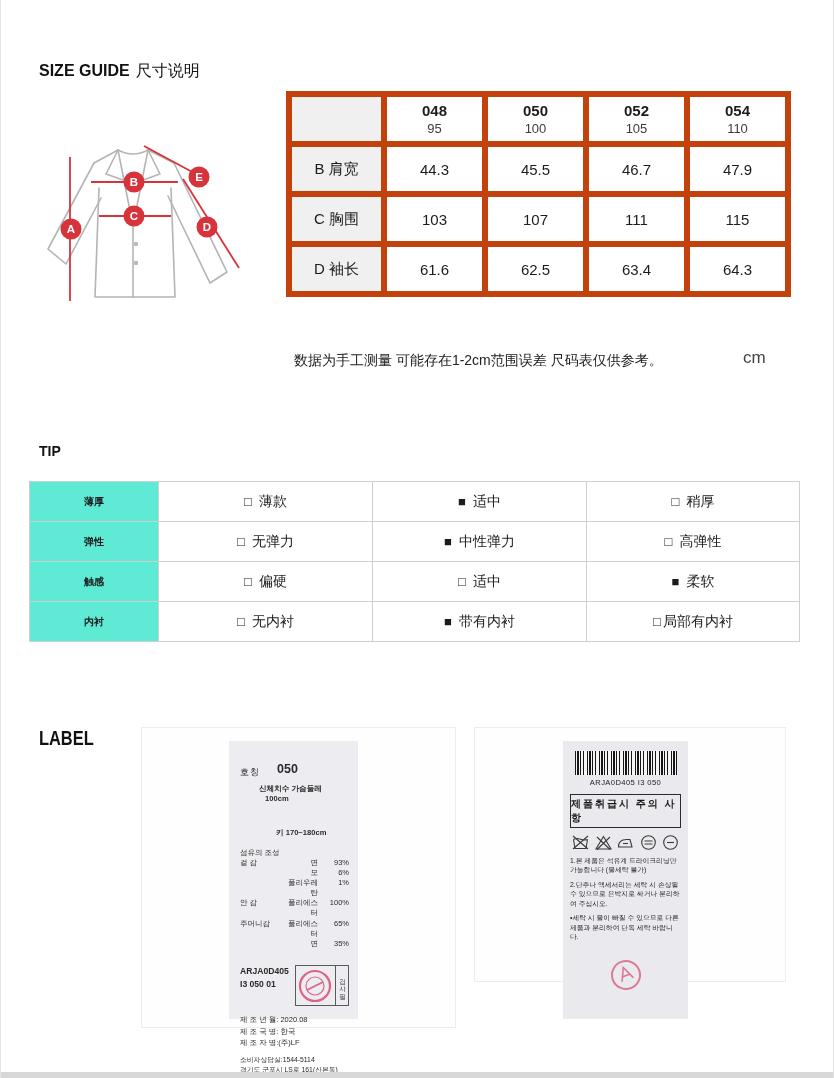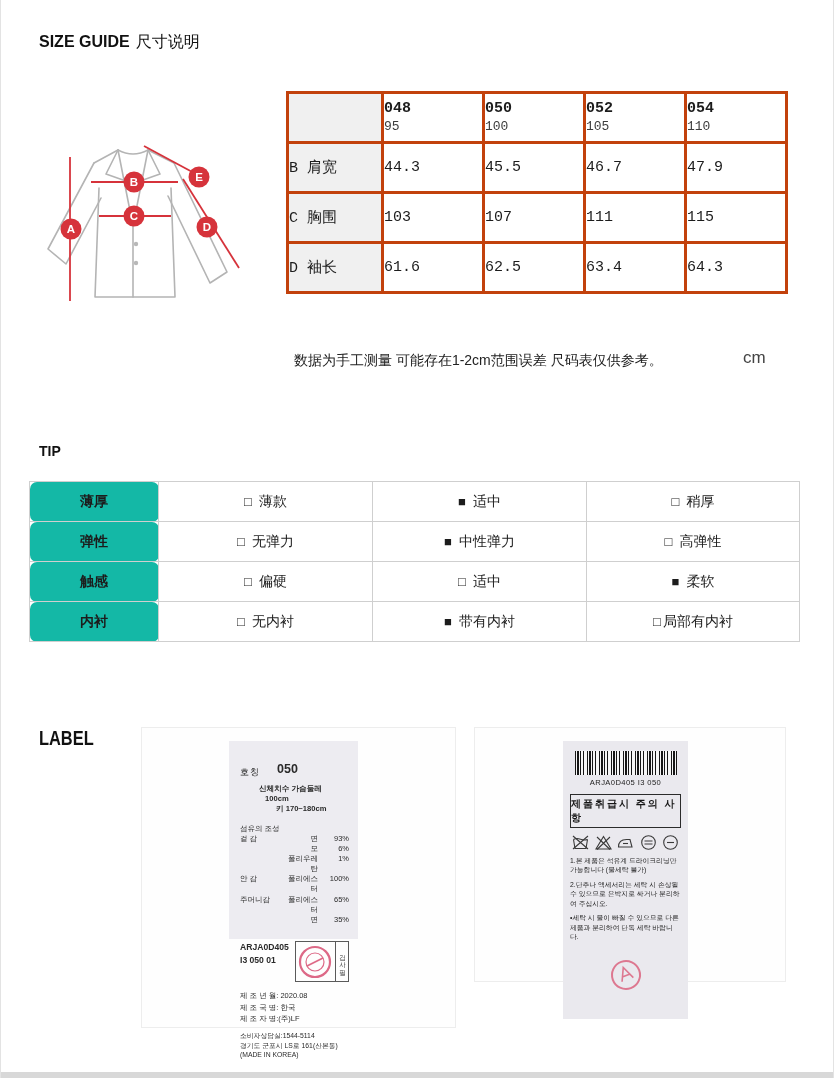--- a/index.html
+++ b/index.html
@@ -9,49 +9,49 @@
           border-left:1px solid #e3e3e3; border-right:1px solid #e3e3e3; overflow:hidden; }
   .abs { position:absolute; }
 
   
   .sec-heading { font-size:16px; font-weight:bold; letter-spacing:0; color:#111; }
   .sec-heading .zh { font-weight:normal; margin-left:6px; }
   .label-heading { font-size:20px; font-weight:bold; transform:scaleX(.82); transform-origin:left center; letter-spacing:0; color:#111; }
 
   
   table { border-collapse:collapse; table-layout:fixed; }
-  .size-table td { border:3px solid #c2410c; vertical-align:middle;
-                   font-size:15px; color:#1c1c1c; background:#fff;font-family:Liberation Mono, monospace; }
+  .size-table td { border:6px solid #c2410c; text-align:center; vertical-align:middle;
+                   font-size:15px; color:#1c1c1c; background:#fff; }
   .size-table td.gray { background:#f0f0f0; }
   .size-table .code { font-weight:bold; font-size:15px; line-height:1.25; }
   .size-table .sub { font-size:13px; color:#3c3c3c; line-height:1.2; }
 
   .size-note { font-size:14px; color:#222; }
   .unit-cm { font-size:17px; color:#444; }
 
   
   .tip-table td { border:1px solid #cfcfcf; text-align:center; vertical-align:middle;
                   font-size:14px; color:#1c1c1c; background:#fff; }
-  .tip-table td.gray { background:#14b8a6; font-weight:bold; font-size:14px;border-radius:7px; }
+  .tip-table td.gray { background:#5eead4; font-weight:bold; font-size:10px; }
   .opt { display:inline-flex; align-items:center; justify-content:center; }
   .opt .mark { font-size:13px; margin-right:7px; line-height:1; }
   .opt .mark.tight { margin-right:2px; }
 
   
   .label-panel { background:#fefefe; border:1px solid #ededed; }
   .tag { background:#edecf1; color:#2a2a2a; }
   .tag-left { padding:20px 9px 8px 11px; font-size:7.5px; line-height:1.35; }
   .tag-right { background:#eae9ee; padding:8px 7px 6px 7px; font-size:6.8px; line-height:1.4; }
 
   .t-row1 { display:flex; align-items:flex-end; }
   .t-sizename { font-size:9px; letter-spacing:1px; }
   .t-sizeval { font-size:12.5px; font-weight:bold; margin-left:17px; }
   .t-body { margin-top:6px; font-weight:bold; font-size:7.6px;margin-left:19px; }
   .t-body .v { margin-left:6px; }
-  .t-body2 { padding-left:36px; font-weight:bold; font-size:7.6px; }
+  .t-body2 { padding-left:36px; font-weight:bold; font-size:7.6px;margin-top:24px; }
   .t-comp-title { margin-top:9px; }
   .comp-grid { display:grid; grid-template-columns:38px 1fr 28px; column-gap:3px; }
   .comp-grid .m { text-align:right; }
   .comp-grid .p { text-align:right; }
   .t-codes { margin-top:16px; display:flex; align-items:flex-start; }
   .t-codeblock { font-weight:bold; font-size:8.6px; line-height:1.5; }
   .stampbox { position:relative; width:58px; height:41px; border:1px solid #5a5a5a; margin-left:6px; display:flex; }
   .stampbox .main { flex:1; position:relative; }
   .stampbox .strip { width:13px; border-left:1px solid #5a5a5a; display:flex; align-items:center; justify-content:center;
                      writing-mode:vertical-rl; text-orientation:upright; font-size:6.5px; letter-spacing:1px; }
@@ -68,21 +68,21 @@
   .care-text p { margin-top:5px; color:#222; }
   .pink-stamp { display:block; margin:16px auto 0; }
 
   .bottom-bar { position:absolute; left:0; right:0; top:1072px; height:6px; background:#d8d8d8; }
 </style>
 </head>
 <body>
 
 <div class="page">
 
-  <div class="abs sec-heading" style="left:38px; top:32px;text-align:right;">
+  <div class="abs sec-heading" style="left:38px; top:61px;text-align:right;">
     <span>SIZE GUIDE</span><span class="zh">尺寸说明</span>
   </div>
 
   <svg class="abs" style="left:35px; top:133px;" width="228" height="186" viewBox="0 0 228 186">
     <g stroke="#b4b4b4" stroke-width="1.6" fill="none" stroke-linejoin="round" stroke-linecap="round">
       <path d="M58,30 L12,116 L30,131 L65,65"></path>
       <path d="M63,55 L59,164 L139,164 L135,55"></path>
       <path d="M138,30 L191,139 L174,150 L132,63"></path>
       <path d="M58,30 L82,17"></path>
       <path d="M138,30 L112,17"></path>
@@ -249,21 +249,21 @@
               <span class="mark tight">□</span>
               <span>局部有内衬</span>
             </span></td>
     </tr>
   </tbody>
     </table>
 
   <div class="abs label-heading" style="left:38px; top:727px;">LABEL</div>
 
   <div class="abs label-panel" style="left:140px; top:727px; width:315px; height:301px;">
-    <div class="abs tag tag-left" style="left:87px; top:13px; width:129px; height:198px;">
+    <div class="abs tag tag-left" style="left:87px; top:13px; width:129px; height:278px;">
       <div class="t-row1">
         <span class="t-sizename">호칭</span>
         <span class="t-sizeval">050</span>
       </div>
       <div class="t-body">
         <span>신체치수 가슴둘레</span><span class="v">100cm</span>
       </div>
       <div class="t-body2">키 170~180cm</div>
       <div class="t-comp-title">섬유의 조성</div>
       <div class="comp-grid">

